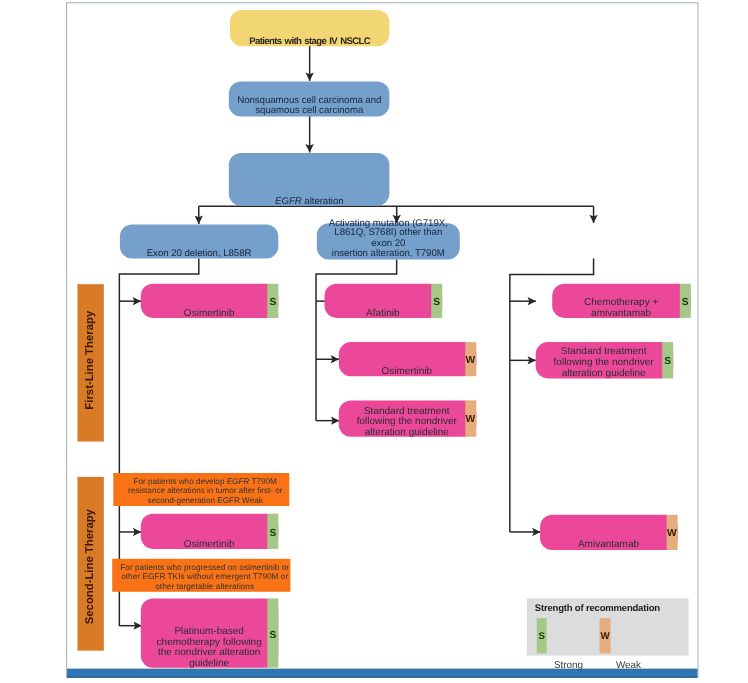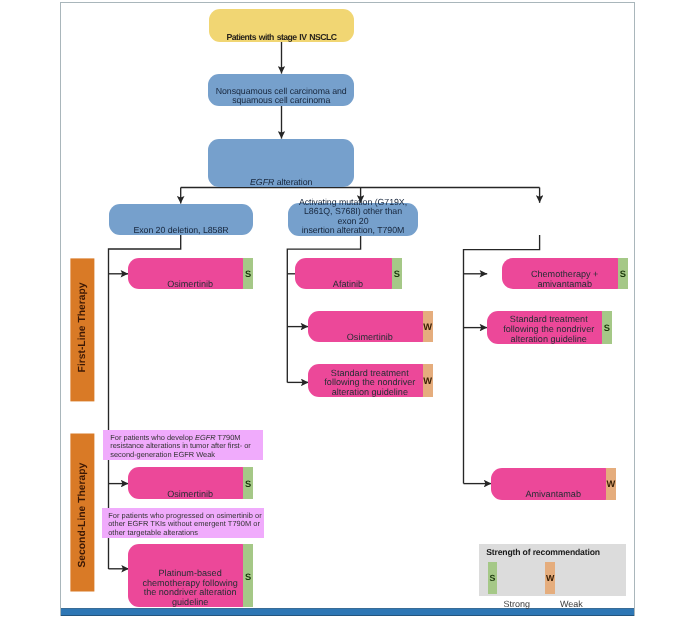--- a/index.html
+++ b/index.html
@@ -21,22 +21,22 @@
   .n-blue{background:#76a0cc;font-size:8.8px;letter-spacing:-0.05px;color:#17263c;line-height:9.5px;}
   .n-treat{background:#ec4899;font-size:9.1px;letter-spacing:0;color:#282e35;line-height:9.6px;padding-right:1px;}
 
   .strip{position:absolute;top:0;right:0;height:100%;width:10.3px;
          display:flex;align-items:center;justify-content:center;
          font-weight:bold;font-size:9.3px;letter-spacing:0;line-height:1;padding-top:2.6px;
          box-sizing:border-box;}
   .s-green{background:#a5c887;color:#1d3a0e;}
   .s-orange{background:#e5ad7d;color:#3a2006;}
 
-  .note{position:absolute;box-sizing:border-box;background:#f0abfc;color:#333333;
-        font-size:7.45px;line-height:8.6px;padding:3.3px 0 3px 7.2px;text-align:left;
+  .note{position:absolute;box-sizing:border-box;background:#f97316;color:#333333;
+        font-size:7.45px;line-height:8.6px;padding:3.3px 0 3px 7.2px;text-align:center;
         letter-spacing:-0.02px;white-space:nowrap;}
 
   .sidebar{position:absolute;background:#d97a26;color:#3b1805;
            writing-mode:vertical-rl;transform:rotate(180deg);
            display:flex;align-items:center;justify-content:center;
            font-weight:bold;font-size:10.3px;letter-spacing:0;}
 
   .legend{position:absolute;background:#dcdcdc;box-sizing:border-box;}
   .legend-title{position:absolute;font-weight:bold;font-size:8.65px;letter-spacing:-0.16px;color:#1b1b1b;}
   .legend-chip{position:absolute;display:flex;align-items:center;justify-content:center;

